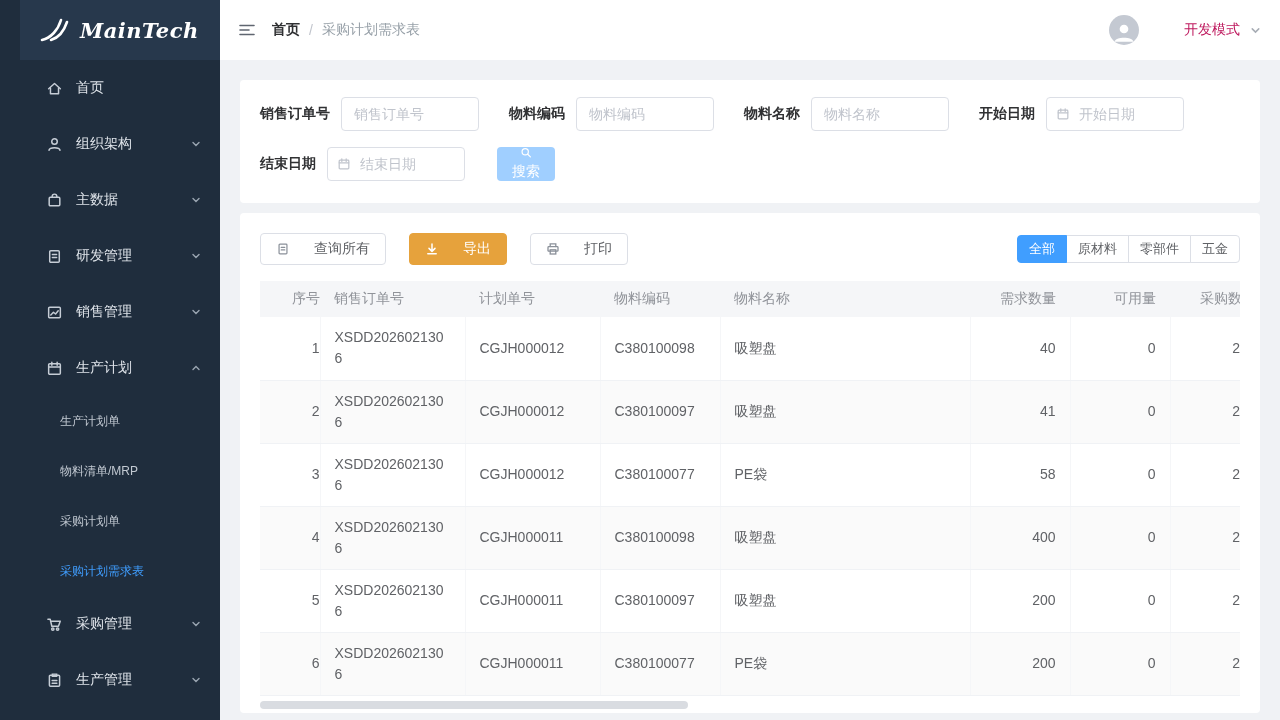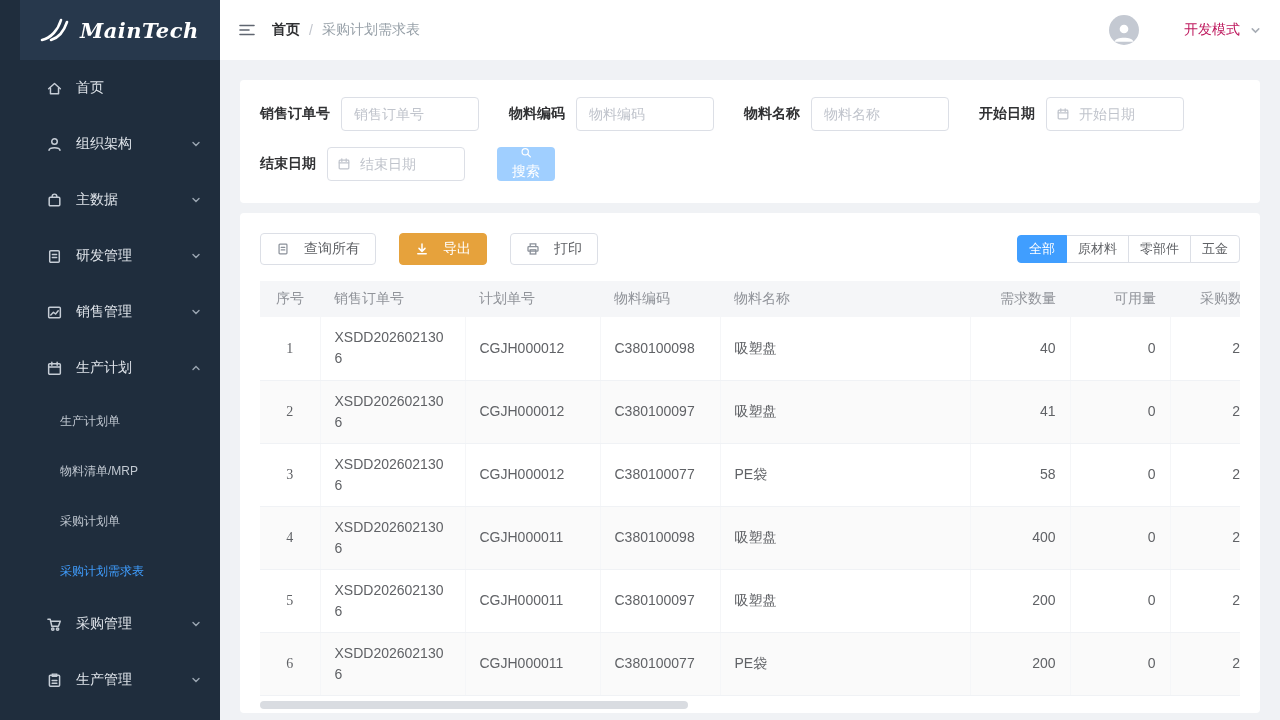--- a/index.html
+++ b/index.html
@@ -45,37 +45,37 @@
   .inp { width:138px; height:34px; border:1px solid #dcdfe6; border-radius:4px; padding:0 12px; font-size:14px; color:#606266; outline:none; font-family:inherit; }
   .inp::placeholder { color:#c0c4cc; }
   .date-wrap { position:relative; display:inline-flex; }
   .date-wrap .inp { padding-left:32px; }
   .date-icon { position:absolute; left:10px; top:10px; color:#c0c4cc; display:flex; pointer-events:none; }
   .search-btn { margin-left:32px; height:34px; padding:0 15px; background:#a0cfff; border:none; border-radius:4px; color:#fff; font-size:14px; display:inline-flex; align-items:center; gap:5px; cursor:pointer; font-family:inherit;flex-direction:column; }
 
   
   .table-card { background:#fff; border-radius:4px; margin-top:10px; height:500px; padding:20px; overflow:hidden; }
   .tc-toolbar { display:flex; align-items:center; }
-  .btn { height:32px; border-radius:4px; font-size:14px; display:inline-flex; align-items:center; gap:14px; padding:0 15px; cursor:pointer; font-family:inherit; }
+  .btn { height:32px; border-radius:4px; font-size:14px; display:inline-flex; align-items:center; gap:24px; padding:0 15px; cursor:pointer; font-family:inherit; }
   .btn-plain { background:#fff; border:1px solid #dcdfe6; color:#606266; }
   .btn-export { background:#e6a23c; border:1px solid #e6a23c; color:#fff; margin-left:23px; }
   .btn-print { margin-left:23px; }
   .tab-group { margin-left:auto; display:flex; }
   .tab { height:28px; padding:12px 11px; border:1px solid #dcdfe6; background:#fff; color:#606266; font-size:13px; display:flex; align-items:center; margin-left:-1px; cursor:pointer; white-space:nowrap; }
   .tab:first-child { border-radius:4px 0 0 4px; margin-left:0; }
   .tab:last-child { border-radius:0 4px 4px 0; }
   .tab.active { background:#409eff; border-color:#409eff; color:#fff; position:relative; z-index:1; }
 
   .table-wrap { margin-top:16px; overflow:hidden; width:100%; }
   table { width:1010px; border-collapse:collapse; table-layout:fixed; font-size:14px; }
   th { height:36px; background:#f5f6f8; color:#909399; font-weight:500; text-align:left; padding:0 14px; white-space:nowrap; }
   td { height:63px; padding:0 14px; color:#606266; border-bottom:1px solid #f0f2f5; border-right:1px solid #f5f6f8; word-break:break-all; line-height:21px; background:#fff; }
   td:last-child { border-right:none; }
   tr.even td { background:#fafafa; }
-  th.c-seq, td.c-seq { text-align:center; padding:0;font-family:Liberation Serif, serif; }
+  th.c-seq, td.c-seq { text-align:right; padding:0; }
   th.num, td.num { text-align:right; }
   td.c-last, th.c-last { padding-right:30px; }
   th.c-last { padding-right:14px; }
 
   .h-scrollbar { width:428px; height:8px; border-radius:4px; background:#d9dce1; margin-top:5px; cursor:pointer; }
 </style>
 </head>
 <body>
 
 <aside class="sidebar">

